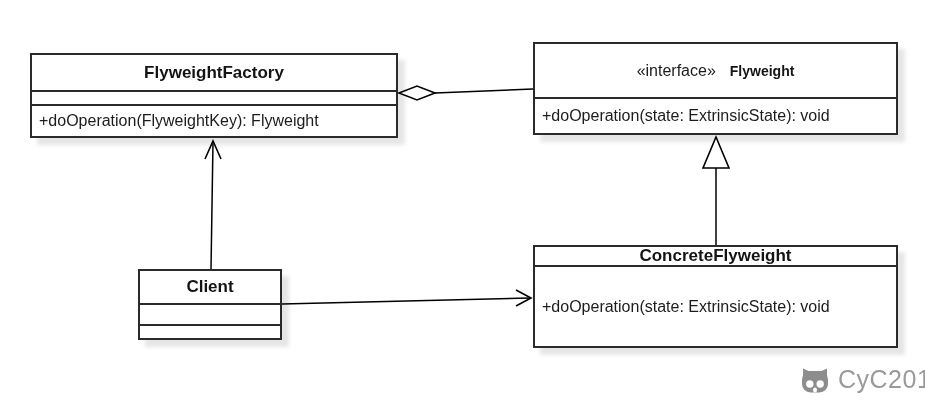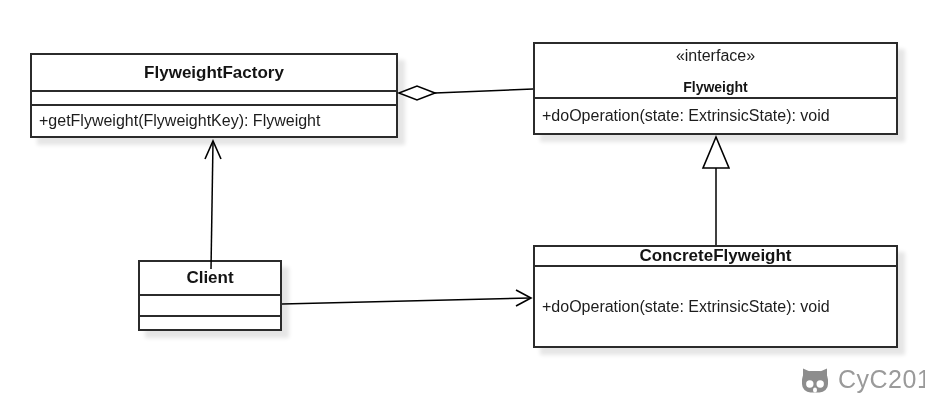--- a/index.html
+++ b/index.html
@@ -26,21 +26,21 @@
     align-items: center;
     justify-content: center;
     font-weight: bold;
     font-size: 17px;
     color: #141414;
     flex: none;
     white-space: nowrap;
   }
   .uml-header-2line {
     display: flex;
-    flex-direction: column;
+    flex-direction: row;
     align-items: center;
     justify-content: center;
     gap: 14px;
     flex: none;
     color: #141414;
   }
   .stereotype { font-size: 16px; font-weight: normal; color: #1c1c1c; }
   .iface-name { font-size: 14px; font-weight: bold; }
   .uml-member {
     display: flex;
@@ -82,37 +82,37 @@
   }
 </style>
 </head>
 <body>
 
 <div class="canvas">
 
   <div class="uml-box" style="left:30px; top:53px; width:368px; height:85px;">
     <div class="uml-title" style="height:35px;">FlyweightFactory</div>
     <div class="uml-empty" style="height:12px;"></div>
-    <div class="uml-member">+getFlyweight(FlyweightKey): Flyweight</div>
+    <div class="uml-member">+doOperation(FlyweightKey): Flyweight</div>
   </div>
 
   <div class="uml-box" style="left:533px; top:42px; width:365px; height:93px;">
     <div class="uml-header-2line" style="height:53px;">
       <div class="stereotype">«interface»</div>
       <div class="iface-name">Flyweight</div>
     </div>
     <div class="uml-member">+doOperation(state: ExtrinsicState): void</div>
   </div>
 
   <div class="uml-box" style="left:533px; top:245px; width:365px; height:103px;">
     <div class="uml-title" style="height:18px;">ConcreteFlyweight</div>
     <div class="uml-member">+doOperation(state: ExtrinsicState): void</div>
   </div>
 
-  <div class="uml-box" style="left:138px; top:260px; width:144px; height:71px;">
+  <div class="uml-box" style="left:138px; top:269px; width:144px; height:71px;">
     <div class="uml-title" style="height:32px;">Client</div>
     <div class="uml-empty" style="height:19px;"></div>
     <div class="uml-empty grow"></div>
   </div>
 
   <svg class="connectors" viewBox="0 0 925 403">
 
     <g>
       <line x1="435" y1="93" x2="533" y2="89" stroke="#000000" stroke-width="1.5"></line>
       <polygon points="399,93 417,86 435,93 417,100" fill="#ffffff" stroke="#000000" stroke-width="1.6"></polygon>

